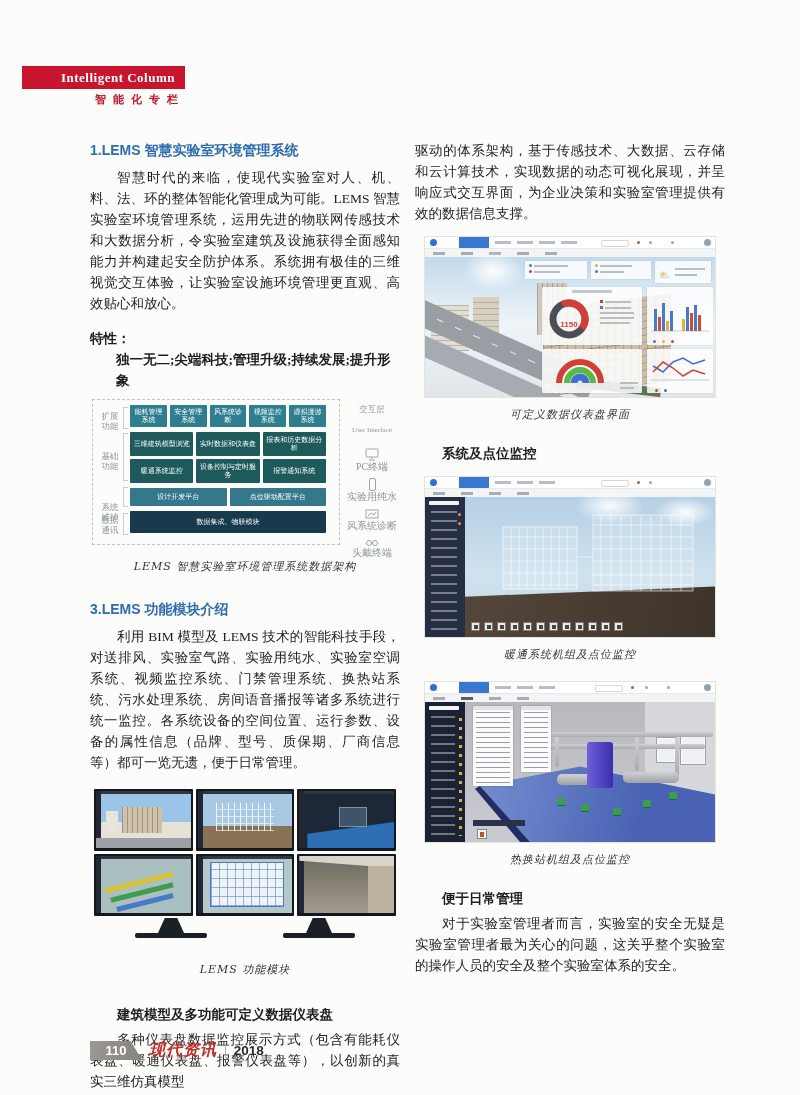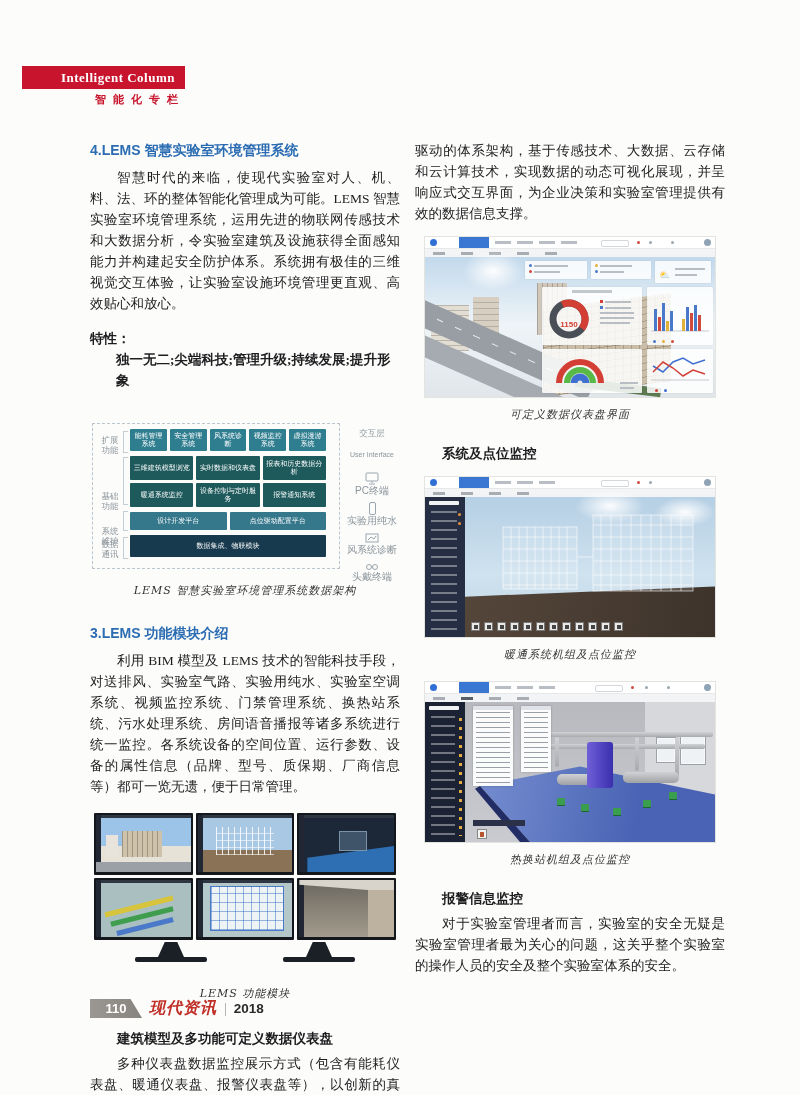--- a/index.html
+++ b/index.html
@@ -17,21 +17,21 @@
   .col-right{left:415px;}
   h2.sec{font-family:"Liberation Sans",sans-serif;font-size:14px;font-weight:bold;color:#2b6cb3;
          margin:0 0 6px 0;text-align:left;}
   p.body{margin:0;text-indent:2em;}
   .feat-label{font-weight:bold;margin-top:14px;text-align:left;}
   .feat-line{font-weight:bold;padding-left:26px;text-align:left;}
   h3.sub{font-size:13.5px;font-weight:bold;margin:18px 0 4px 0;text-indent:2em;text-align:left;}
   .caption{font-family:"DejaVu Serif",serif;font-style:italic;font-size:11px;color:#333;
            text-align:center;letter-spacing:1px;margin-top:7px;}
   
-  .arch{position:relative;width:310px;height:150px;margin-top:32px;font-family:Liberation Sans, sans-serif;}
+  .arch{position:relative;width:310px;height:150px;margin-top:8px;font-family:Liberation Serif, serif;}
   .arch-dashed{position:absolute;left:2px;top:0;width:246px;height:144px;border:1px dashed #b9c4cc;}
   .arch-label{position:absolute;left:8px;width:24px;font-size:8.5px;color:#8b959c;line-height:10px;text-align:center;}
   .arch-brk{position:absolute;left:33px;width:4px;border:1px solid #c6ced5;border-right:none;}
   .arow{position:absolute;left:40px;width:196px;display:flex;gap:3px;}
   .abox{flex:1;color:#fff;font-size:7px;line-height:8px;display:flex;align-items:center;
         justify-content:center;text-align:center;padding:1px 2px;box-sizing:border-box;border-radius:1px;}
   .bg1{background:#2f7e90;} .bg2{background:#1e5a5c;} .bg3{background:#35788c;} .bg4{background:#173a4e;}
   .terms{position:absolute;left:254px;top:0;width:56px;text-align:center;color:#8b959c;}
   .terms .t1{font-size:8.5px;} .terms .t2{font-size:7px;margin-bottom:4px;}
   .term{margin-top:7px;}
@@ -144,47 +144,47 @@
                            repeating-linear-gradient(0deg,rgba(74,121,201,.55) 0 1px,transparent 1px 9px);}
   .v6{background:linear-gradient(180deg,#6b675f,#a39b8d);}
   .v6 .ce{position:absolute;left:0;right:0;top:0;height:12px;background:#d8d4cc;
           clip-path:polygon(0 0,100% 0,100% 100%,0 40%);}
   .v6 .wl{position:absolute;right:0;top:10px;bottom:0;width:26px;background:#bdb2a0;}
   .m-stands{position:relative;height:36px;}
   .m-neck{position:absolute;top:2px;width:26px;height:15px;background:#1b1f26;
           clip-path:polygon(26% 0,74% 0,100% 100%,0 100%);}
   .m-base{position:absolute;top:17px;width:72px;height:5px;background:#1b1f26;border-radius:2px;}
   
-  .footer{position:absolute;left:90px;top:998px;display:flex;align-items:center;gap:7px;}
+  .footer{position:absolute;left:90px;top:1040px;display:flex;align-items:center;gap:7px;}
   .pageno{width:52px;height:19px;background:linear-gradient(90deg,#9b9894,#87847f);color:#fff;
           font-family:"Liberation Sans",sans-serif;font-weight:bold;font-size:13px;line-height:19px;
           text-align:center;clip-path:polygon(0 0,78% 0,100% 100%,0 100%);}
   .magazine{font-family:"DejaVu Serif",serif;font-style:italic;font-weight:bold;color:#c03028;
           font-size:16px;letter-spacing:1px;}
   .divider{color:#9a9a9a;font-size:14px;}
   .year{font-family:"Liberation Sans",sans-serif;font-weight:bold;font-size:13.5px;color:#2a2a2a;}
 </style>
 </head>
 <body>
 
 <div class="banner">Intelligent Column</div>
 <div class="banner-sub">智能化专栏</div>
 
 <div class="col col-left">
-  <h2 class="sec">4.LEMS 智慧实验室环境管理系统</h2>
+  <h2 class="sec">1.LEMS 智慧实验室环境管理系统</h2>
   <p class="body">智慧时代的来临，使现代实验室对人、机、料、法、环的整体智能化管理成为可能。LEMS 智慧实验室环境管理系统，运用先进的物联网传感技术和大数据分析，令实验室建筑及设施获得全面感知能力并构建起安全防护体系。系统拥有极佳的三维视觉交互体验，让实验室设施环境管理更直观、高效贴心和放心。</p>
   <div class="feat-label">特性：</div>
   <div class="feat-line">独一无二;尖端科技;管理升级;持续发展;提升形象</div>
 
   <div class="arch">
     <div class="arch-dashed"></div>
 
     <div class="arch-label" style="top:12px;">扩展功能</div>
     <div class="arch-brk" style="top:8px;height:20px;"></div>
-    <div class="arch-label" style="top:68px;">基础功能</div>
+    <div class="arch-label" style="top:52px;">基础功能</div>
     <div class="arch-brk" style="top:34px;height:46px;"></div>
     <div class="arch-label" style="top:103px;">系统维护</div>
     <div class="arch-brk" style="top:88px;height:18px;"></div>
     <div class="arch-label" style="top:116px;">数据通讯</div>
     <div class="arch-brk" style="top:114px;height:20px;"></div>
 
     <div class="arow" style="top:6px;height:22px;">
       <div class="abox bg1">能耗管理系统</div>
       <div class="abox bg1">安全管理系统</div>
       <div class="abox bg1">风系统诊断</div>
@@ -588,21 +588,21 @@
           <i></i>
         </div>
       <div class="s3-strip"></div>
       <div class="s3-thumb">
           <i></i>
         </div>
     </div>
   </div>
   <div class="caption">热换站机组及点位监控</div>
 
-  <h3 class="sub">报警信息监控</h3>
+  <h3 class="sub">便于日常管理</h3>
   <p class="body">对于实验室管理者而言，实验室的安全无疑是实验室管理者最为关心的问题，这关乎整个实验室的操作人员的安全及整个实验室体系的安全。</p>
 </div>
 
 <div class="footer">
   <div class="pageno">110</div>
   <span class="magazine">现代资讯</span>
   <span class="divider">|</span>
   <span class="year">2018</span>
 </div>
 

